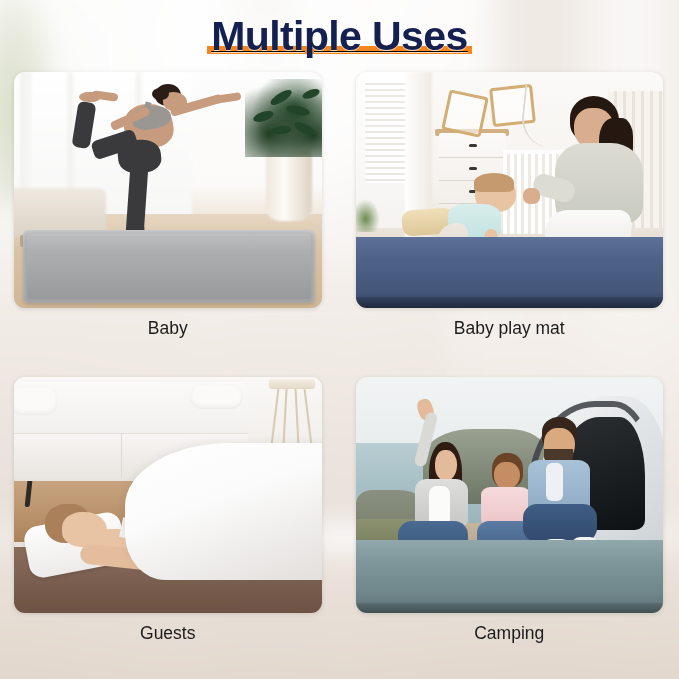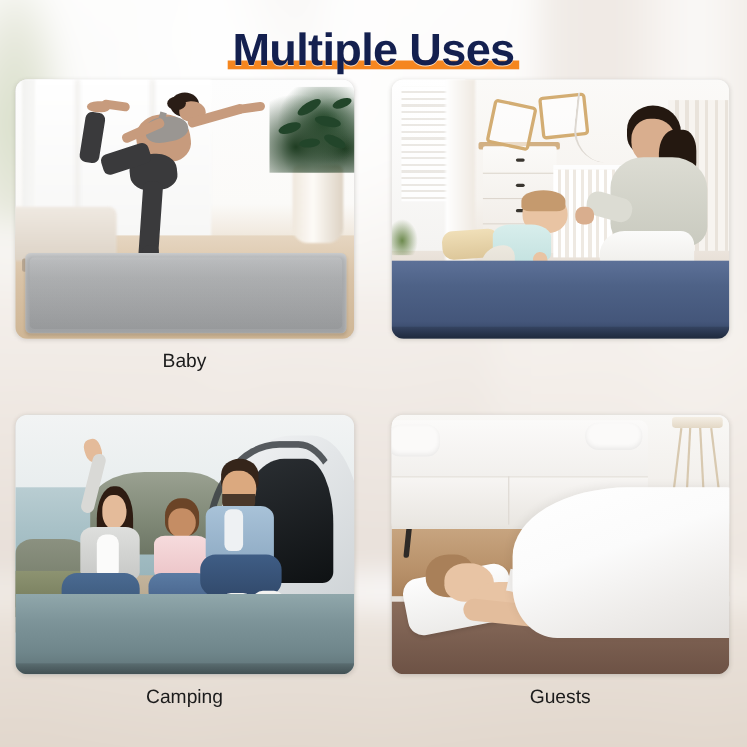--- a/index.html
+++ b/index.html
@@ -60,22 +60,23 @@
     opacity:.9;
   }
   .bg-glow{
     position:absolute;left:14%;top:-6%;width:44%;height:50%;
     background:radial-gradient(ellipse at 50% 50%,rgba(255,255,255,.95),rgba(255,255,255,0) 70%);
   }
 
   
   #title-wrap{
     position:absolute;left:0;right:0;top:13px;height:56px;
-    display:flex;align-items:flex-end;justify-content:center;
+    display:flex;align-items:flex-start;justify-content:center;
     z-index:5;
+    text-decoration:underline;
   }
   #title{position:relative;display:inline-block;padding:0 4px;}
   #title .text{
     font-size:41px;font-weight:700;letter-spacing:-.6px;
     color:#14204f;
     position:relative;z-index:2;
     text-shadow:0 1px 0 rgba(255,255,255,.7);
     white-space:nowrap;
   }
   #title .underline{
@@ -360,20 +361,63 @@
         <div style="position:absolute;left:40%;top:0;width:44%;height:36%;background:#e9c4a3;border-radius:46% 50% 44% 44%;"></div>
         <div style="position:absolute;left:38%;top:-3%;width:44%;height:19%;background:#c59a6e;border-radius:50% 50% 20% 20%;"></div>
         <div style="position:absolute;left:10%;top:28%;width:58%;height:34%;background:linear-gradient(180deg,#d8eeec,#c4e2e0);border-radius:30% 34% 24% 28%;"></div>
         <div style="position:absolute;left:-2%;top:46%;width:34%;height:42%;background:linear-gradient(180deg,#ece8df,#ddd7cb);border-radius:20px 10px 12px 16px;"></div>
         <div style="position:absolute;left:52%;top:52%;width:14%;height:40%;background:#e9c4a3;border-radius:8px;transform:rotate(-6deg);"></div>
         <div style="position:absolute;left:48%;top:86%;width:24%;height:10%;background:#e9c4a3;border-radius:40%;"></div>
       </div>
 
       <div class="p2-mat"></div>
     </div>
+    <div class="caption">Baby play mat</div>
+  </div>
+
+  <div class="cell">
+    <div class="photo">
+      <div class="p4-room"></div>
+      <div class="p4-wall"></div>
+      <div class="p4-floor"></div>
+
+      <div class="p4-table">
+        <div class="p4-tabletop"></div>
+        <div class="p4-tleg" style="left:10%;transform:rotate(7deg)"></div>
+        <div class="p4-tleg" style="left:32%;transform:rotate(3deg)"></div>
+        <div class="p4-tleg" style="left:58%;transform:rotate(-3deg)"></div>
+        <div class="p4-tleg" style="left:82%;transform:rotate(-7deg)"></div>
+      </div>
+
+      <div class="p4-sofa">
+        <div class="p4-arm" style="left:1%;top:4%;width:20%;height:30%;"></div>
+        <div class="p4-arm" style="right:2%;top:2%;width:22%;height:26%;"></div>
+        <div class="p4-seat"></div>
+        <div class="p4-split" style="left:47%"></div>
+      </div>
+      <div class="p4-leg" style="left:4%;top:44%"></div>
+      <div class="p4-leg" style="left:42%;top:45%"></div>
+      <div class="p4-leg" style="left:70%;top:45%"></div>
+
+      <div class="p4-mat"></div>
+
+      <div class="p4-bolster"></div>
+
+      <div style="position:absolute;left:9%;top:52%;width:56%;height:42%;">
+        <div style="position:absolute;left:2%;top:4%;width:26%;height:40%;background:#a98059;border-radius:46% 40% 30% 44%;"></div>
+        <div style="position:absolute;left:12%;top:12%;width:26%;height:36%;background:#e8c4a4;border-radius:44% 50% 46% 42%;"></div>
+        <div style="position:absolute;left:30%;top:30%;width:36%;height:26%;background:#e8c4a4;border-radius:30% 26% 26% 30%;"></div>
+        <div style="position:absolute;left:22%;top:50%;width:64%;height:20%;background:#e3bd9c;border-radius:12px;transform:rotate(6deg);"></div>
+        <div style="position:absolute;left:78%;top:56%;width:20%;height:16%;background:#e8c4a4;border-radius:40%;"></div>
+        <div style="position:absolute;left:46%;top:18%;width:6%;height:20%;background:#f2f0ee;transform:rotate(12deg);"></div>
+      </div>
+
+      <div class="p4-duvet"></div>
+    </div>
+    <div class="caption">Guests</div>
   </div>
 
   <div class="cell">
     <div class="photo">
       <div class="p3-sky"></div>
       <div class="p3-sea"></div>
       <div class="p3-cliff"></div>
       <div class="p3-cliff2"></div>
       <div class="p3-ground"></div>
       <div class="p3-grass"></div>
@@ -412,55 +456,13 @@
         <div style="position:absolute;left:2%;top:58%;width:86%;height:26%;background:linear-gradient(180deg,#3f5d85,#324a6c);border-radius:14px;"></div>
         <div style="position:absolute;left:24%;top:82%;width:34%;height:13%;background:#f2f2f0;border-radius:9px;"></div>
         <div style="position:absolute;left:58%;top:80%;width:32%;height:13%;background:#f2f2f0;border-radius:9px;"></div>
       </div>
 
       <div class="p3-mat"></div>
     </div>
     <div class="caption">Camping</div>
   </div>
 
-  <div class="cell">
-    <div class="photo">
-      <div class="p4-room"></div>
-      <div class="p4-wall"></div>
-      <div class="p4-floor"></div>
-
-      <div class="p4-table">
-        <div class="p4-tabletop"></div>
-        <div class="p4-tleg" style="left:10%;transform:rotate(7deg)"></div>
-        <div class="p4-tleg" style="left:32%;transform:rotate(3deg)"></div>
-        <div class="p4-tleg" style="left:58%;transform:rotate(-3deg)"></div>
-        <div class="p4-tleg" style="left:82%;transform:rotate(-7deg)"></div>
-      </div>
-
-      <div class="p4-sofa">
-        <div class="p4-arm" style="left:1%;top:4%;width:20%;height:30%;"></div>
-        <div class="p4-arm" style="right:2%;top:2%;width:22%;height:26%;"></div>
-        <div class="p4-seat"></div>
-        <div class="p4-split" style="left:47%"></div>
-      </div>
-      <div class="p4-leg" style="left:4%;top:44%"></div>
-      <div class="p4-leg" style="left:42%;top:45%"></div>
-      <div class="p4-leg" style="left:70%;top:45%"></div>
-
-      <div class="p4-mat"></div>
-
-      <div class="p4-bolster"></div>
-
-      <div style="position:absolute;left:9%;top:52%;width:56%;height:42%;">
-        <div style="position:absolute;left:2%;top:4%;width:26%;height:40%;background:#a98059;border-radius:46% 40% 30% 44%;"></div>
-        <div style="position:absolute;left:12%;top:12%;width:26%;height:36%;background:#e8c4a4;border-radius:44% 50% 46% 42%;"></div>
-        <div style="position:absolute;left:30%;top:30%;width:36%;height:26%;background:#e8c4a4;border-radius:30% 26% 26% 30%;"></div>
-        <div style="position:absolute;left:22%;top:50%;width:64%;height:20%;background:#e3bd9c;border-radius:12px;transform:rotate(6deg);"></div>
-        <div style="position:absolute;left:78%;top:56%;width:20%;height:16%;background:#e8c4a4;border-radius:40%;"></div>
-        <div style="position:absolute;left:46%;top:18%;width:6%;height:20%;background:#f2f0ee;transform:rotate(12deg);"></div>
-      </div>
-
-      <div class="p4-duvet"></div>
-    </div>
-    <div class="caption">Guests</div>
-  </div>
-
 </div>
 
 </body></html>

